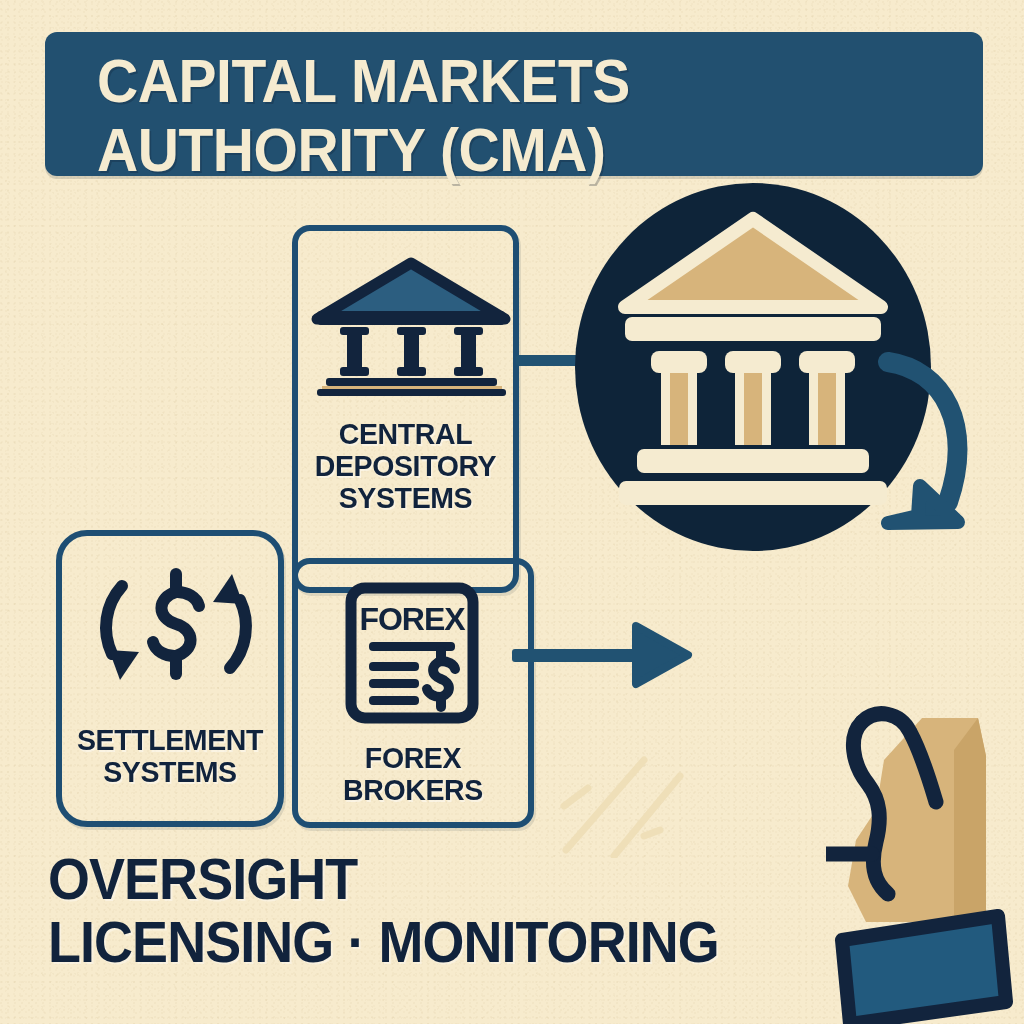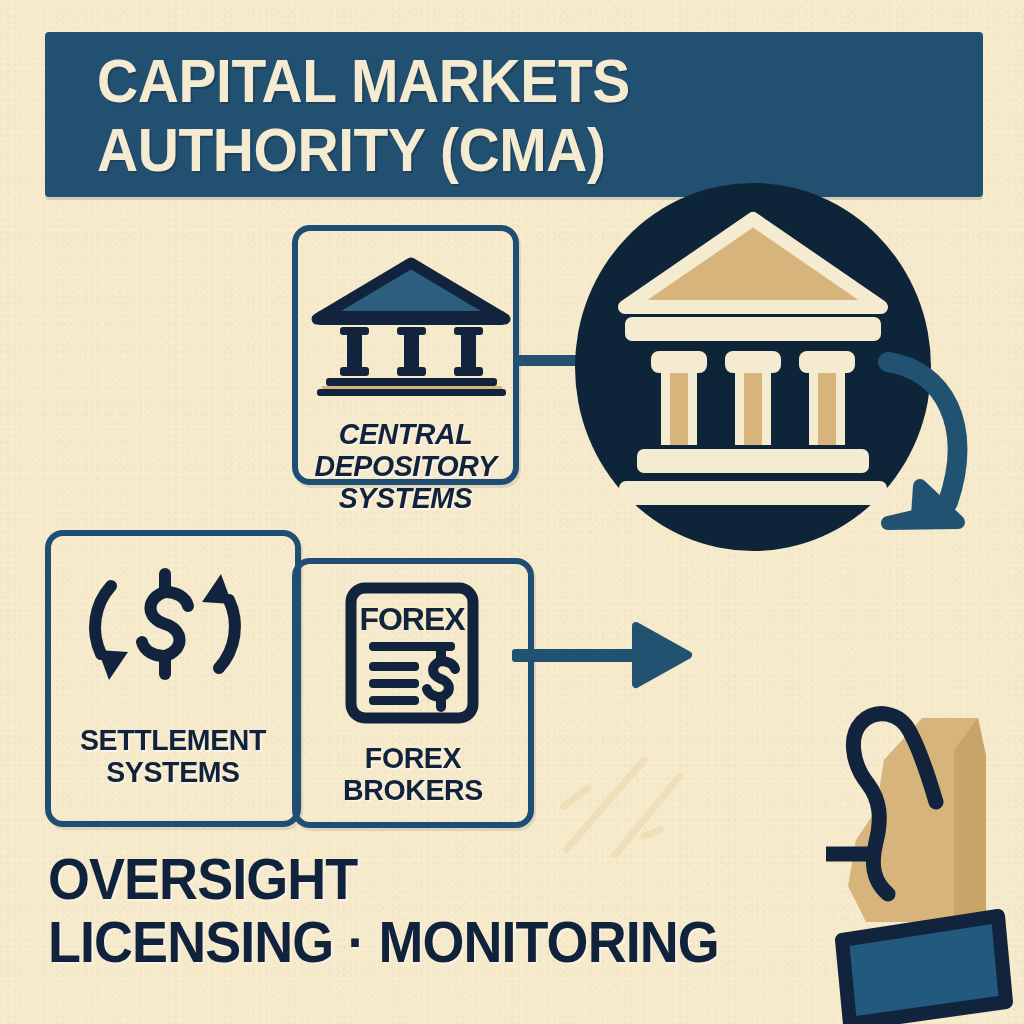--- a/index.html
+++ b/index.html
@@ -28,23 +28,23 @@
       radial-gradient(circle at 83% 52%, rgba(190,165,115,.15) 0 1px, transparent 1px),
       radial-gradient(circle at 31% 71%, rgba(190,165,115,.12) 0 1px, transparent 1px),
       radial-gradient(circle at 47% 91%, rgba(190,165,115,.14) 0 1px, transparent 1px);
     background-size: 7px 7px, 9px 9px, 11px 11px, 6px 6px, 13px 13px;
   }
 
   
   #banner {
     position: absolute;
     left: 45px; top: 32px;
-    width: 938px; height: 165px;
+    width: 938px; height: 144px;
     background: #225070;
-    border-radius: 4px;
+    border-radius: 12px;
     box-shadow: 0 3px 0 rgba(10,25,45,.14);
   }
   #banner-title {
     position: absolute;
     left: 52px; top: 14px;
     width: 700px;
     color: #F5EBD0;
     font-size: 62px;
     font-weight: 700;
     line-height: 1.12;
@@ -75,22 +75,22 @@
     color: #11233C;
     font-size: 30px;
     font-weight: 700;
     line-height: 1.06;
     letter-spacing: -0.4px;
     transform: scaleX(.95);
     text-shadow: 1.5px 1.5px 0 rgba(255,255,255,.45);
     white-space: pre-line;
   }
   #card-stock      { left: 45px;  top: 225px; width: 228px; height: 272px; }
-  #card-depository { left: 292px; top: 225px; width: 227px; height: 260px; font-style: italic; }
-  #card-settlement { left: 45px;  top: 530px; width: 256px; height: 297px; }
+  #card-depository { left: 292px; top: 225px; width: 227px; height: 368px; }
+  #card-settlement { left: 56px;  top: 530px; width: 228px; height: 297px; border-radius: 31px; }
   #card-forex      { left: 292px; top: 558px; width: 242px; height: 270px; }
 
   #card-stock .card-icon      { top: 18px;  height: 140px; }
   #card-stock .card-label     { top: 180px; }
   #card-depository .card-icon { top: 18px;  height: 148px; }
   #card-depository .card-label{ top: 187px; }
   #card-settlement .card-icon { top: 16px;  height: 150px; }
   #card-settlement .card-label{ top: 188px; }
   #card-forex .card-icon      { top: 14px;  height: 150px; }
   #card-forex .card-label     { top: 178px; }

